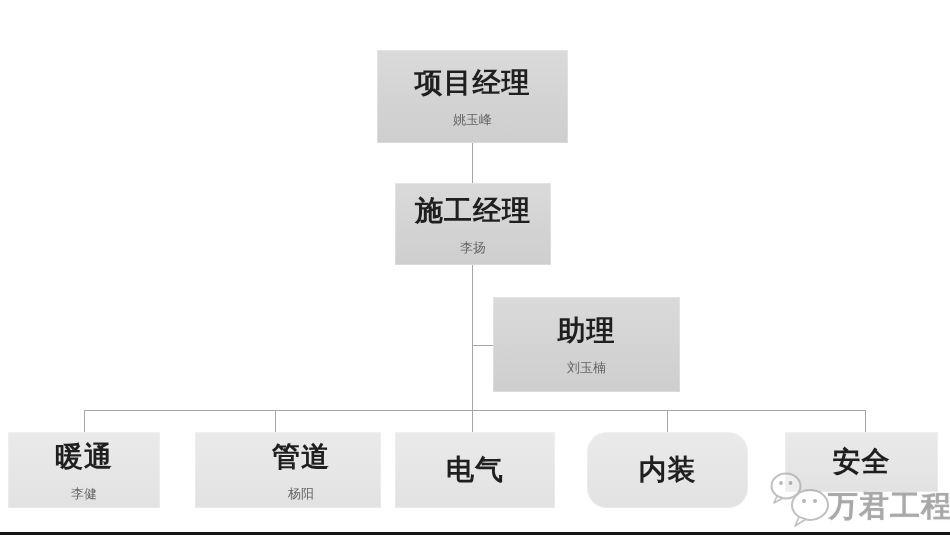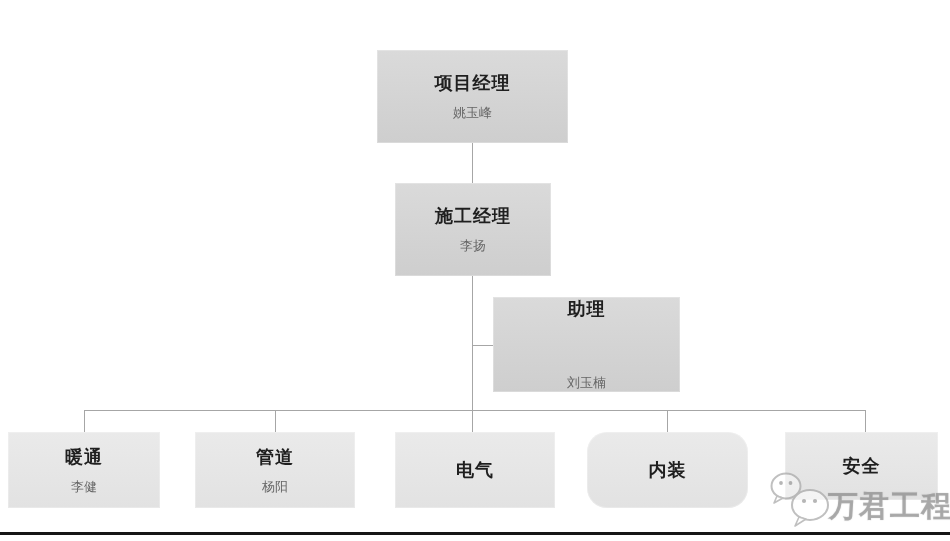--- a/index.html
+++ b/index.html
@@ -6,34 +6,34 @@
   .canvas{
     position:relative;width:950px;height:541px;background:#ffffff;overflow:hidden;
     font-family:"DejaVu Serif","Liberation Serif",serif;
   }
   .node{
     position:absolute;display:flex;flex-direction:column;align-items:center;justify-content:center;
     gap:9px;background:linear-gradient(180deg,#dadada 0%,#cecece 100%);
     box-shadow:inset 0 0 0 1px rgba(255,255,255,0.25);
   }
   .node.light{background:linear-gradient(180deg,#eaeaea 0%,#e2e2e2 100%);text-align:right;}
-  .node-title{font-weight:bold;font-size:18px;color:#1f1f1f;letter-spacing:1px;white-space:pre;}
+  .node-title{font-weight:bold;font-size:28px;color:#1f1f1f;letter-spacing:1px;white-space:pre;}
   .node-name{font-size:13px;color:#666666;white-space:pre;}
   .line{position:absolute;background:#a6a6a6;}
   .v{width:1px;}
   .h{height:1px;}
   
   .pm{left:377px;top:50px;width:191px;height:93px;}
-  .cm{left:395px;top:183px;width:156px;height:93px;}
-  .assistant{left:493px;top:297px;width:187px;height:95px;justify-content:space-between;}
+  .cm{left:395px;top:183px;width:156px;height:82px;}
+  .assistant{left:493px;top:297px;width:187px;height:95px;}
   .hvac{left:8px;top:432px;width:152px;height:76px;}
-  .piping{left:195px;top:432px;width:160px;height:76px;}
+  .piping{left:195px;top:432px;width:160px;height:76px;padding-left:26px;}
   .electrical{left:395px;top:432px;width:160px;height:76px;gap:48px;}
   .interior{left:587px;top:432px;width:161px;height:76px;border-radius:20px;}
-  .safety{left:785px;top:432px;width:153px;height:68px;}
+  .safety{left:785px;top:432px;width:153px;height:60px;}
   
   .l-v-top{left:472px;top:143px;height:40px;}
   .l-v-mid{left:472px;top:258px;height:152px;}
   .l-stub{left:473px;top:345px;width:20px;}
   .l-h-main{left:84px;top:410px;width:782px;}
   .l-d1{left:84px;top:410px;height:22px;}
   .l-d2{left:275px;top:410px;height:22px;}
   .l-d3{left:472px;top:410px;height:22px;}
   .l-d4{left:667px;top:410px;height:22px;}
   .l-d5{left:865px;top:410px;height:22px;}

